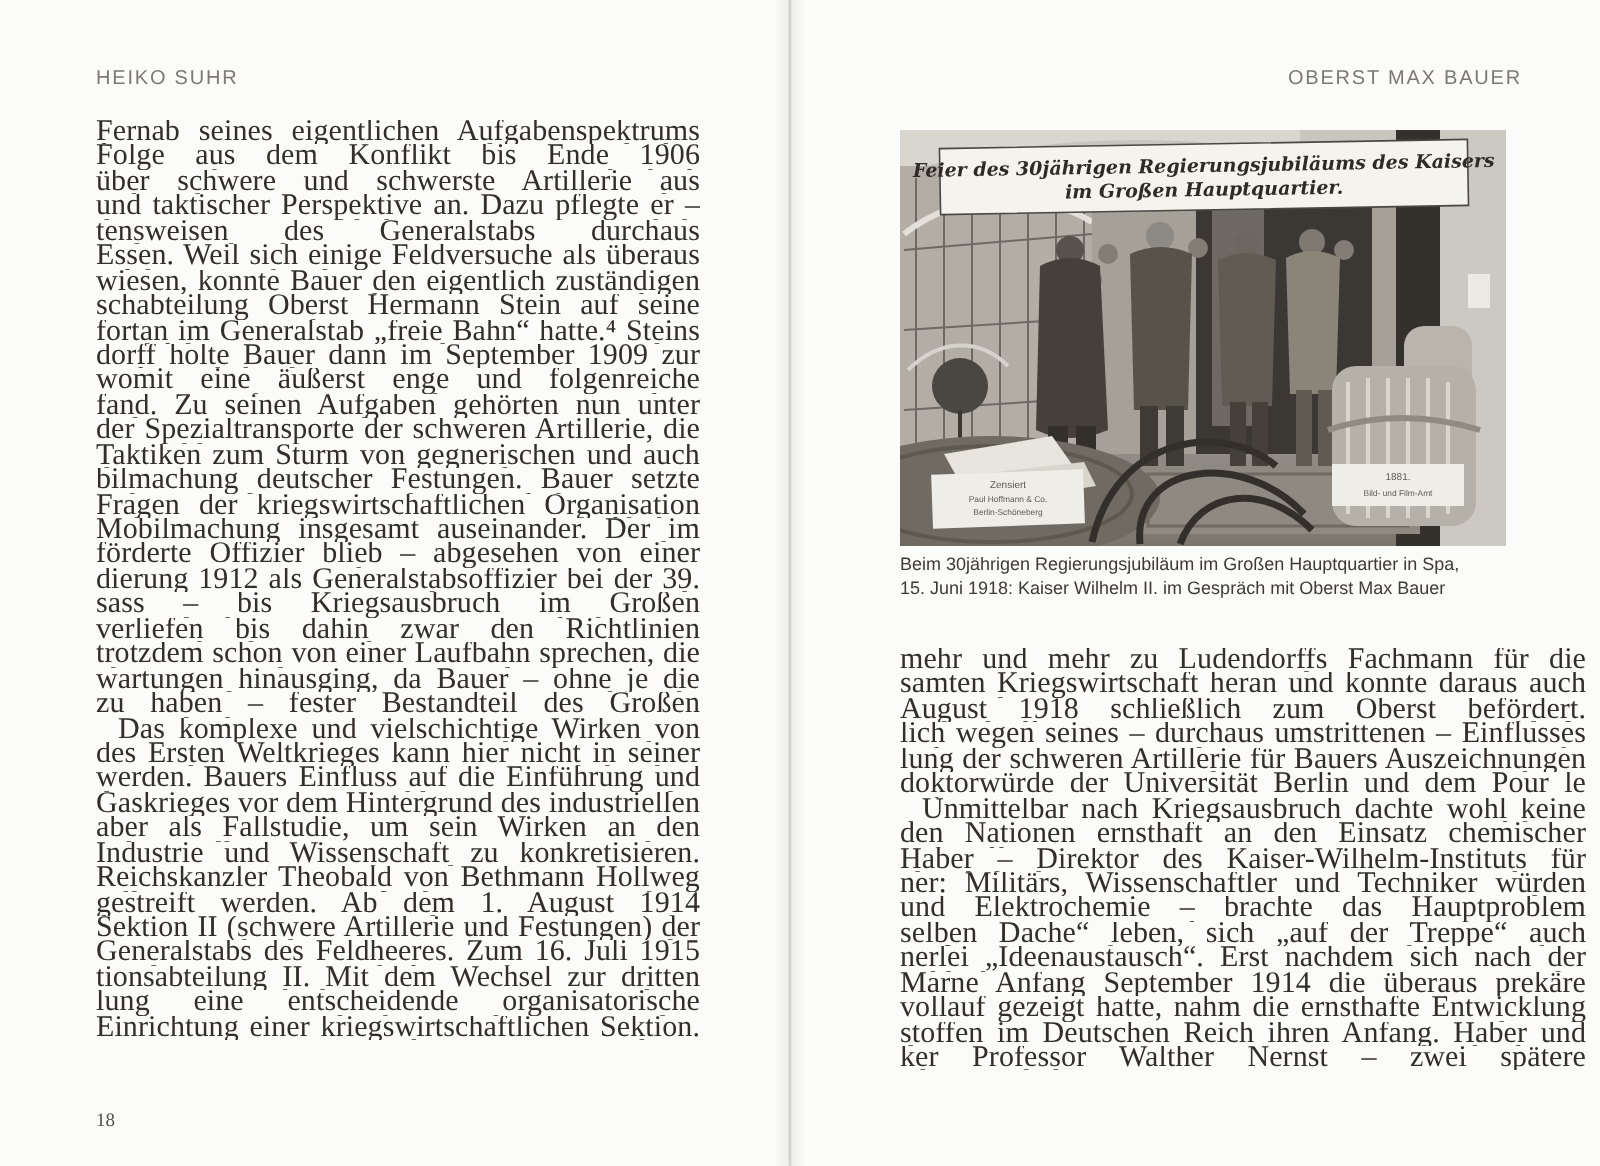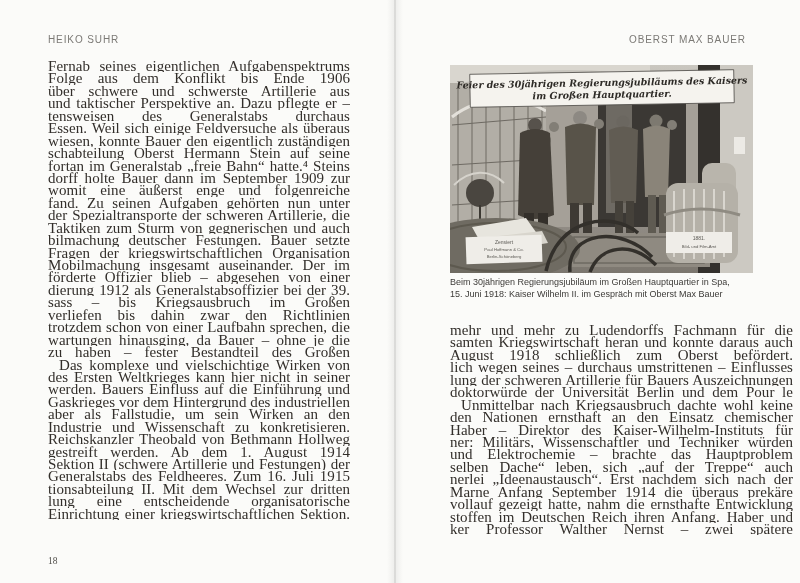--- a/index.html
+++ b/index.html
@@ -12,21 +12,21 @@
   .gutter{
     position:absolute;left:387px;top:0;width:16px;height:583px;
     background:linear-gradient(to right, rgba(0,0,0,0) 0%, rgba(0,0,0,0.05) 44%, #c6c6c4 50%, rgba(0,0,0,0.05) 56%, rgba(0,0,0,0) 100%);
   }
   .running-header{
     position:absolute;top:34px;
     font-family:"Liberation Sans", sans-serif;
     font-size:10px;letter-spacing:0.9px;color:#7b7975;
   }
   .rh-left{left:48px;}
-  .rh-right{right:54px;text-align:right;}
+  .rh-right{right:39px;text-align:right;}
   .body-text{
     position:absolute;color:#322e2a;
     font-size:15px;line-height:12.45px;
     letter-spacing:0.05px;
   }
   .body-left{left:48px;top:60px;width:302px;}
   .body-right{left:450px;top:324px;width:343px;}
   .line{text-align:justify;text-align-last:justify;height:12.45px;overflow:hidden;}
   .line.end{text-align-last:left;}
   .line.indent{text-indent:11px;}

